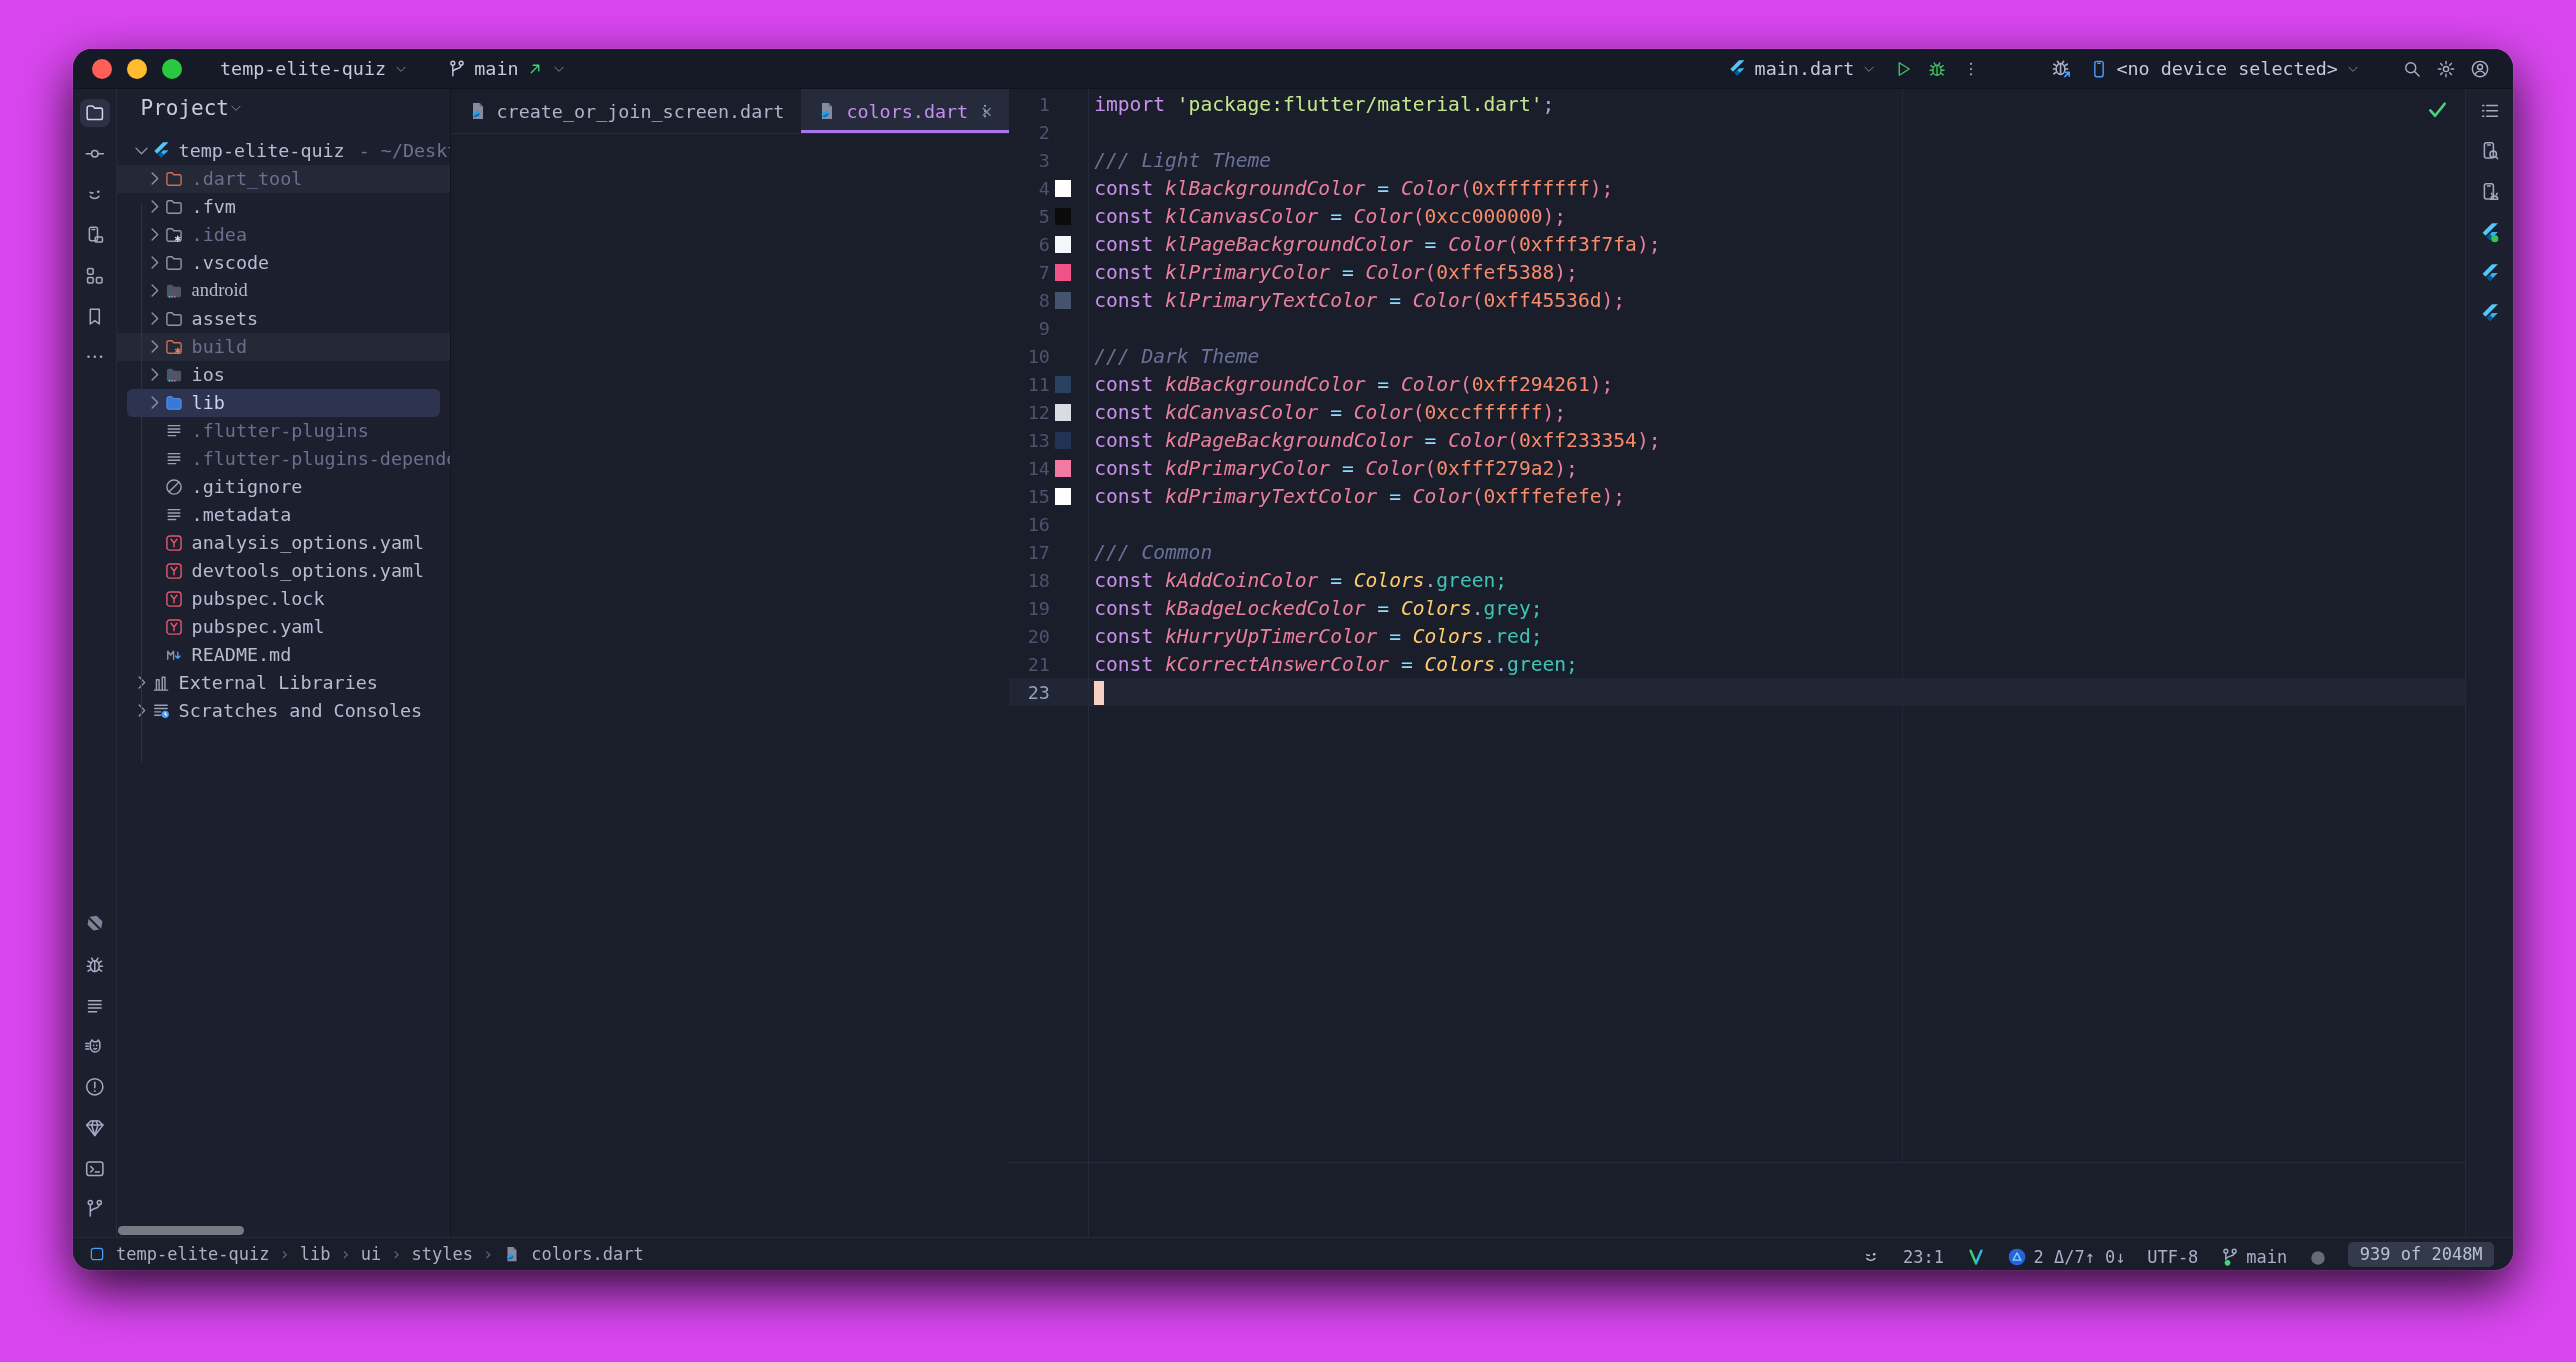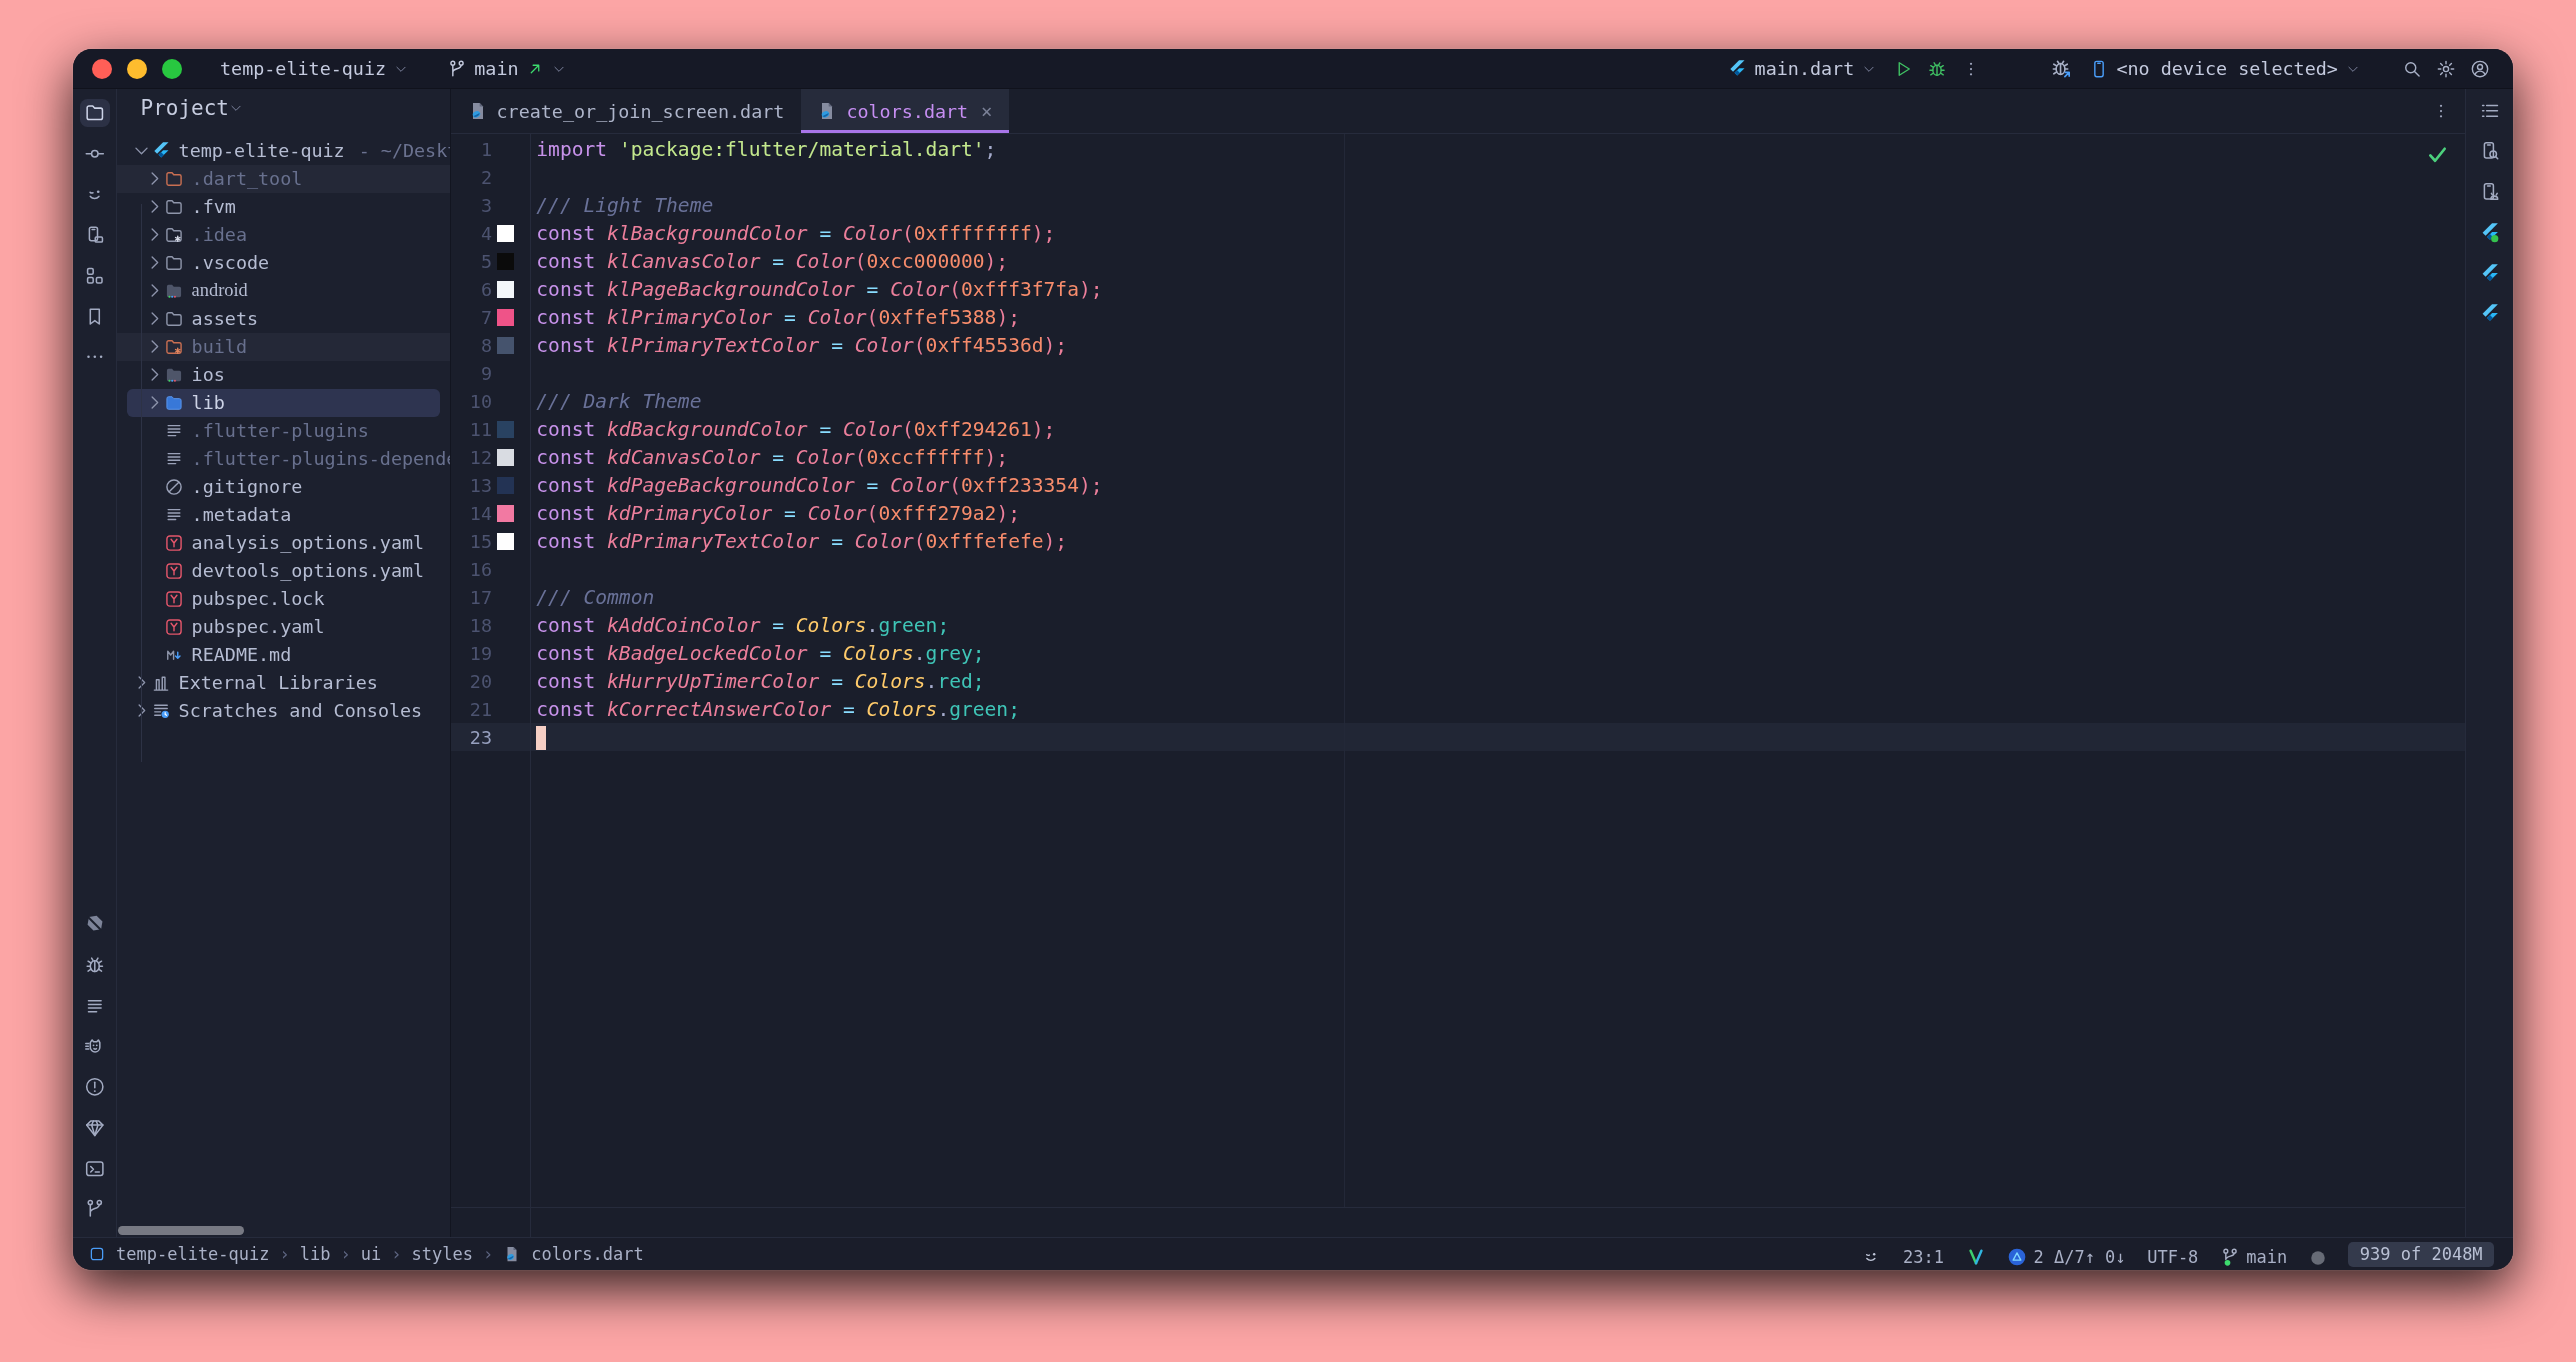--- a/index.html
+++ b/index.html
@@ -1,16 +1,16 @@
 <!DOCTYPE html>
 <html style="font-size:10px"><head>
 <meta charset="utf-8">
 <style>
   html,body{margin:0;padding:0;background:#000;}
-  #desktop{position:relative;width:2576px;height:1363px;background:#fca5a5;overflow:hidden;
+  #desktop{position:relative;width:2576px;height:1363px;background:#d946ef;overflow:hidden;
     font-family:"DejaVu Sans Mono","Liberation Mono",monospace;color:#b6bdd3;}
   #window{position:absolute;left:73px;top:49px;width:2440px;height:1221px;border-radius:19px;
     overflow:hidden;background:#1c202e;box-shadow:0 0 0 1.3px rgba(255,255,255,.06),0 19px 51px rgba(0,0,0,.8);}
   
   #titlebar{height:39px;background:#161926;display:flex;align-items:center;border-bottom:0.6px solid #10121c;}
   .traffic{display:flex;gap:15px;margin-left:19px;}
   .tl{width:20px;height:20px;border-radius:50%;}
   .tl.r{background:#ff5f57}.tl.y{background:#febc2e}.tl.g{background:#28c840}
   .tb-widget{display:flex;align-items:center;gap:7.6px;padding:5px 10px;border-radius:6.3px;cursor:default;color:#c4cade;font-size:18.4px;white-space:nowrap;}
   .tb-right{margin-left:auto;display:flex;align-items:center;margin-right:16.5px;}
@@ -39,21 +39,21 @@
   .tcell{position:relative;display:flex;align-items:center;min-width:0;}
   .tchev{width:19px;height:19px;color:#8d94ac;flex:0 0 auto;}
   .ticon{width:20px;height:20px;margin-right:7.6px;flex:0 0 auto;}
   .tlabel{color:#b6bdd3;}
   .trow.dim .tlabel{color:#68708e;}
   .trow.selected .tlabel{color:#cdd3e6;}
   .tsuffix{color:#6b7290;margin-left:14px;}
   #indent-guide{position:absolute;left:23.5px;top:115px;width:0.6px;height:558px;background:#2d3245;}
   #h-scroll{position:absolute;left:1.3px;bottom:2.5px;width:126px;height:9px;border-radius:4.4px;background:#878a92;opacity:.85;}
   
-  #editor-col{flex:1;display:flex;flex-direction:column;background:#1a1e2b;min-width:0;}
+  #editor-col{flex:1;display:flex;flex-direction:row;background:#1a1e2b;min-width:0;}
   #tabbar{height:44px;display:flex;align-items:stretch;border-bottom:0.6px solid #262b3c;position:relative;}
   .tab{display:flex;align-items:center;gap:9px;padding:0 16.5px;font-size:18.4px;color:#aeb5ca;position:relative;}
   .tab .ic{width:20px;height:20px;}
   .tab.active{background:#262b3b;color:#c68ef2;}
   .tab.active::after{content:"";position:absolute;left:0;right:0;bottom:0;height:3.2px;background:#a875e8;}
   .tab-close{color:#7a8097;font-size:19px;margin-left:3.8px;}
   #tab-more{position:absolute;right:15px;top:0;bottom:0;display:flex;align-items:center;color:#9aa1b8;}
   #editor{flex:1;position:relative;overflow:hidden;padding-top:1.3px;}
   .line{height:28px;display:flex;align-items:center;position:relative;}
   .line.cur{background:rgba(130,150,200,0.07);}

